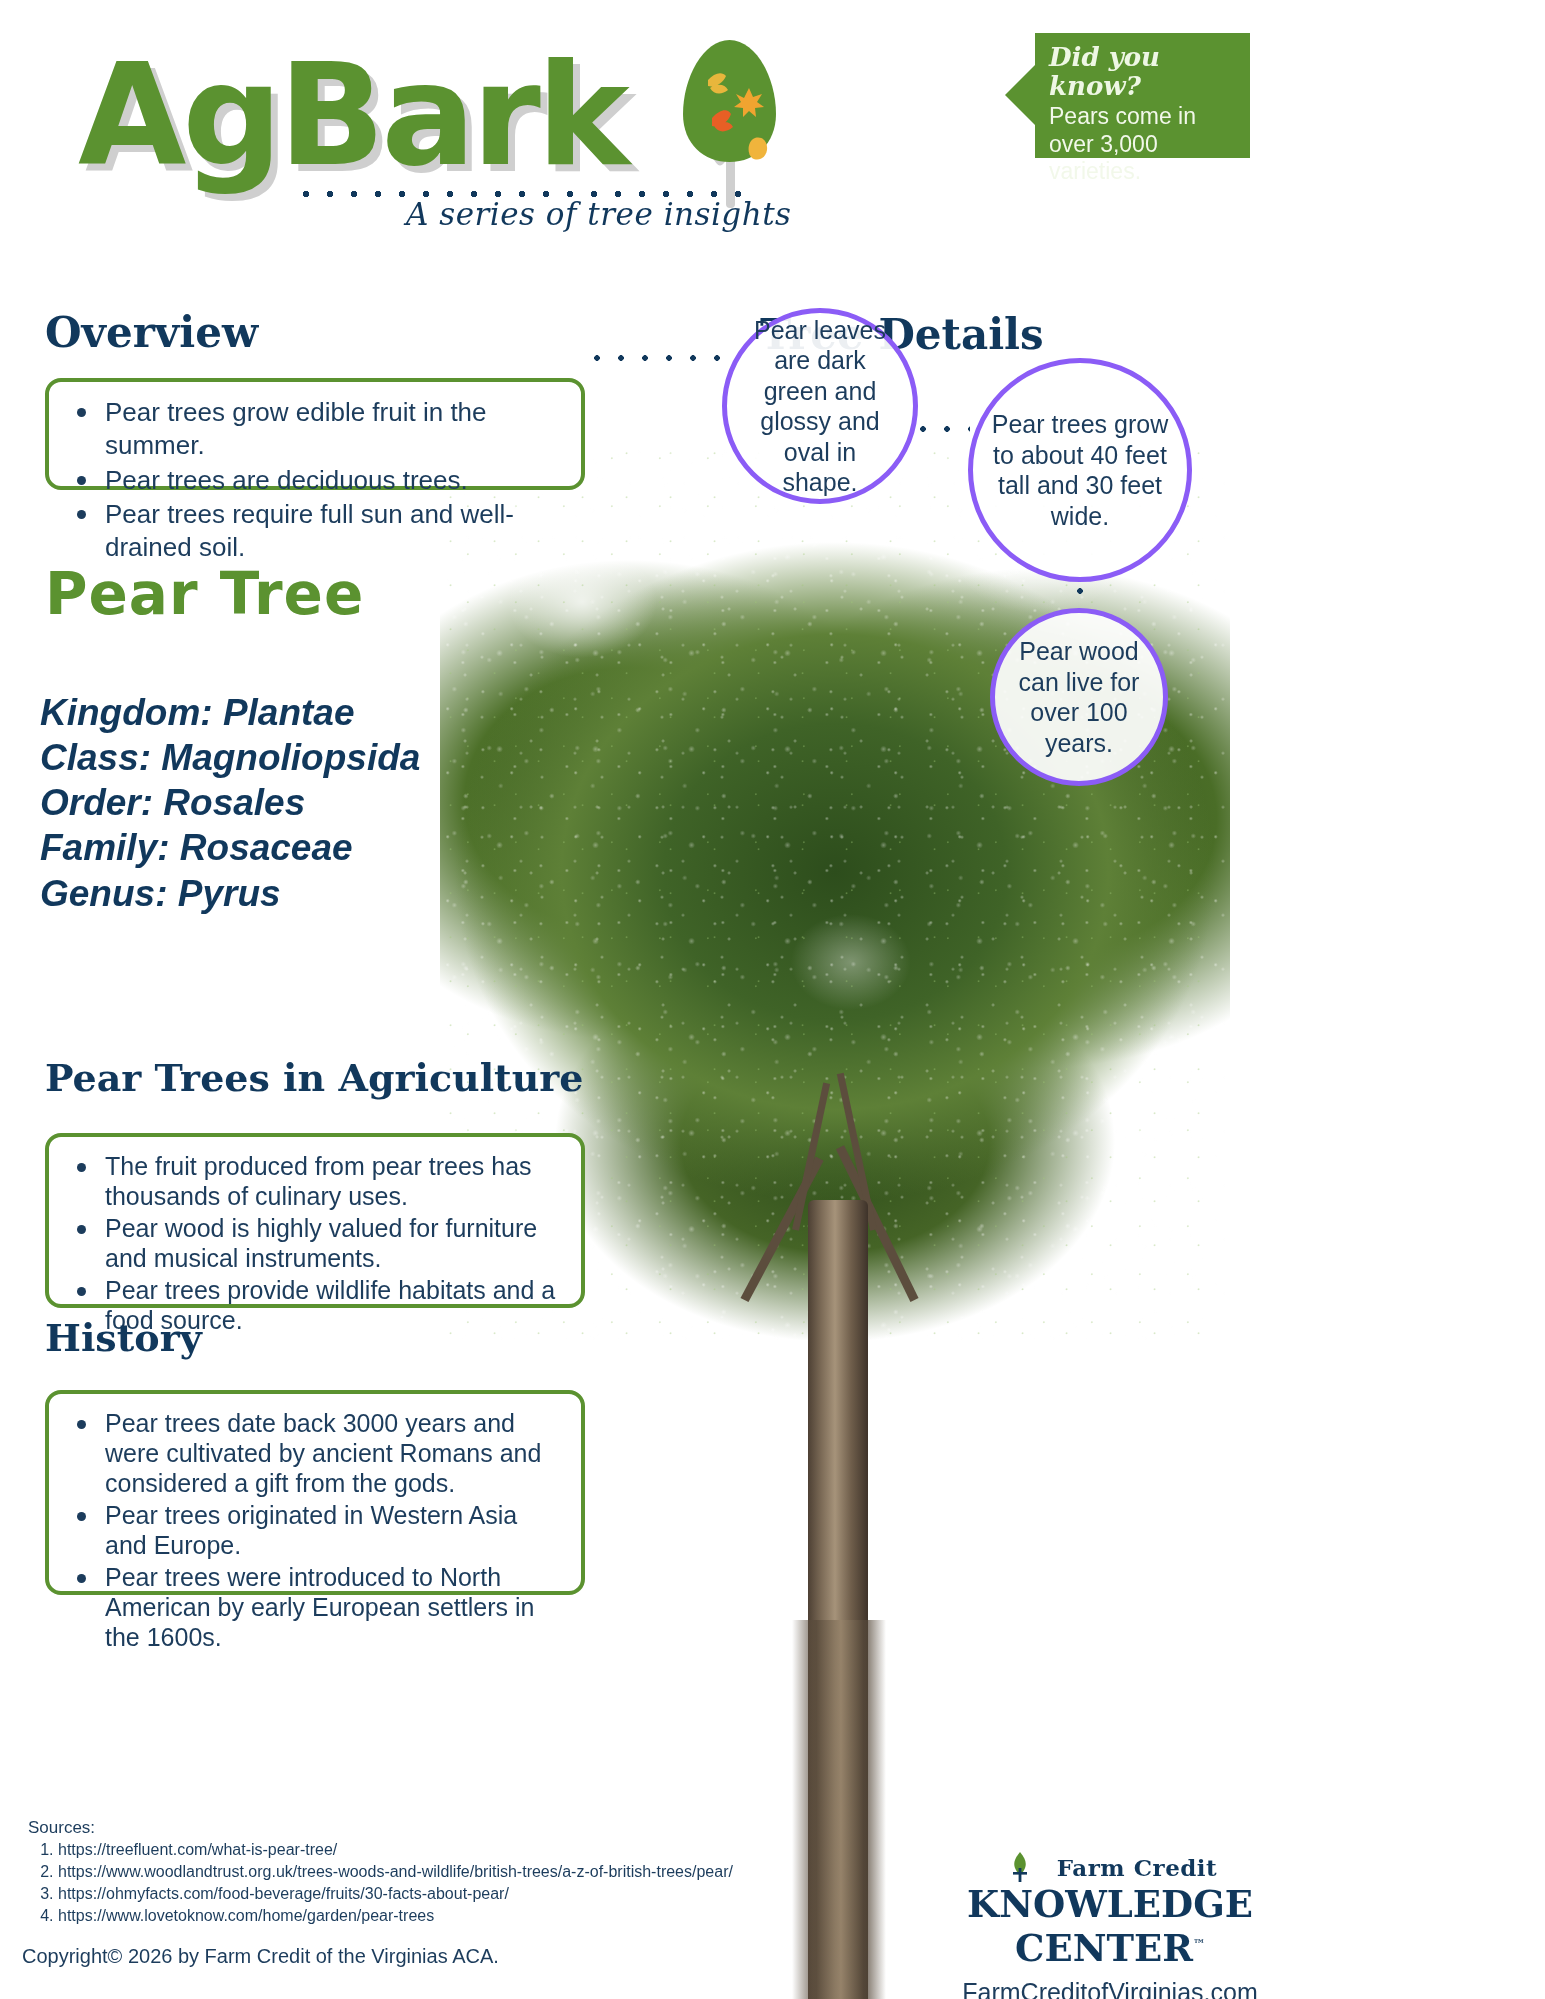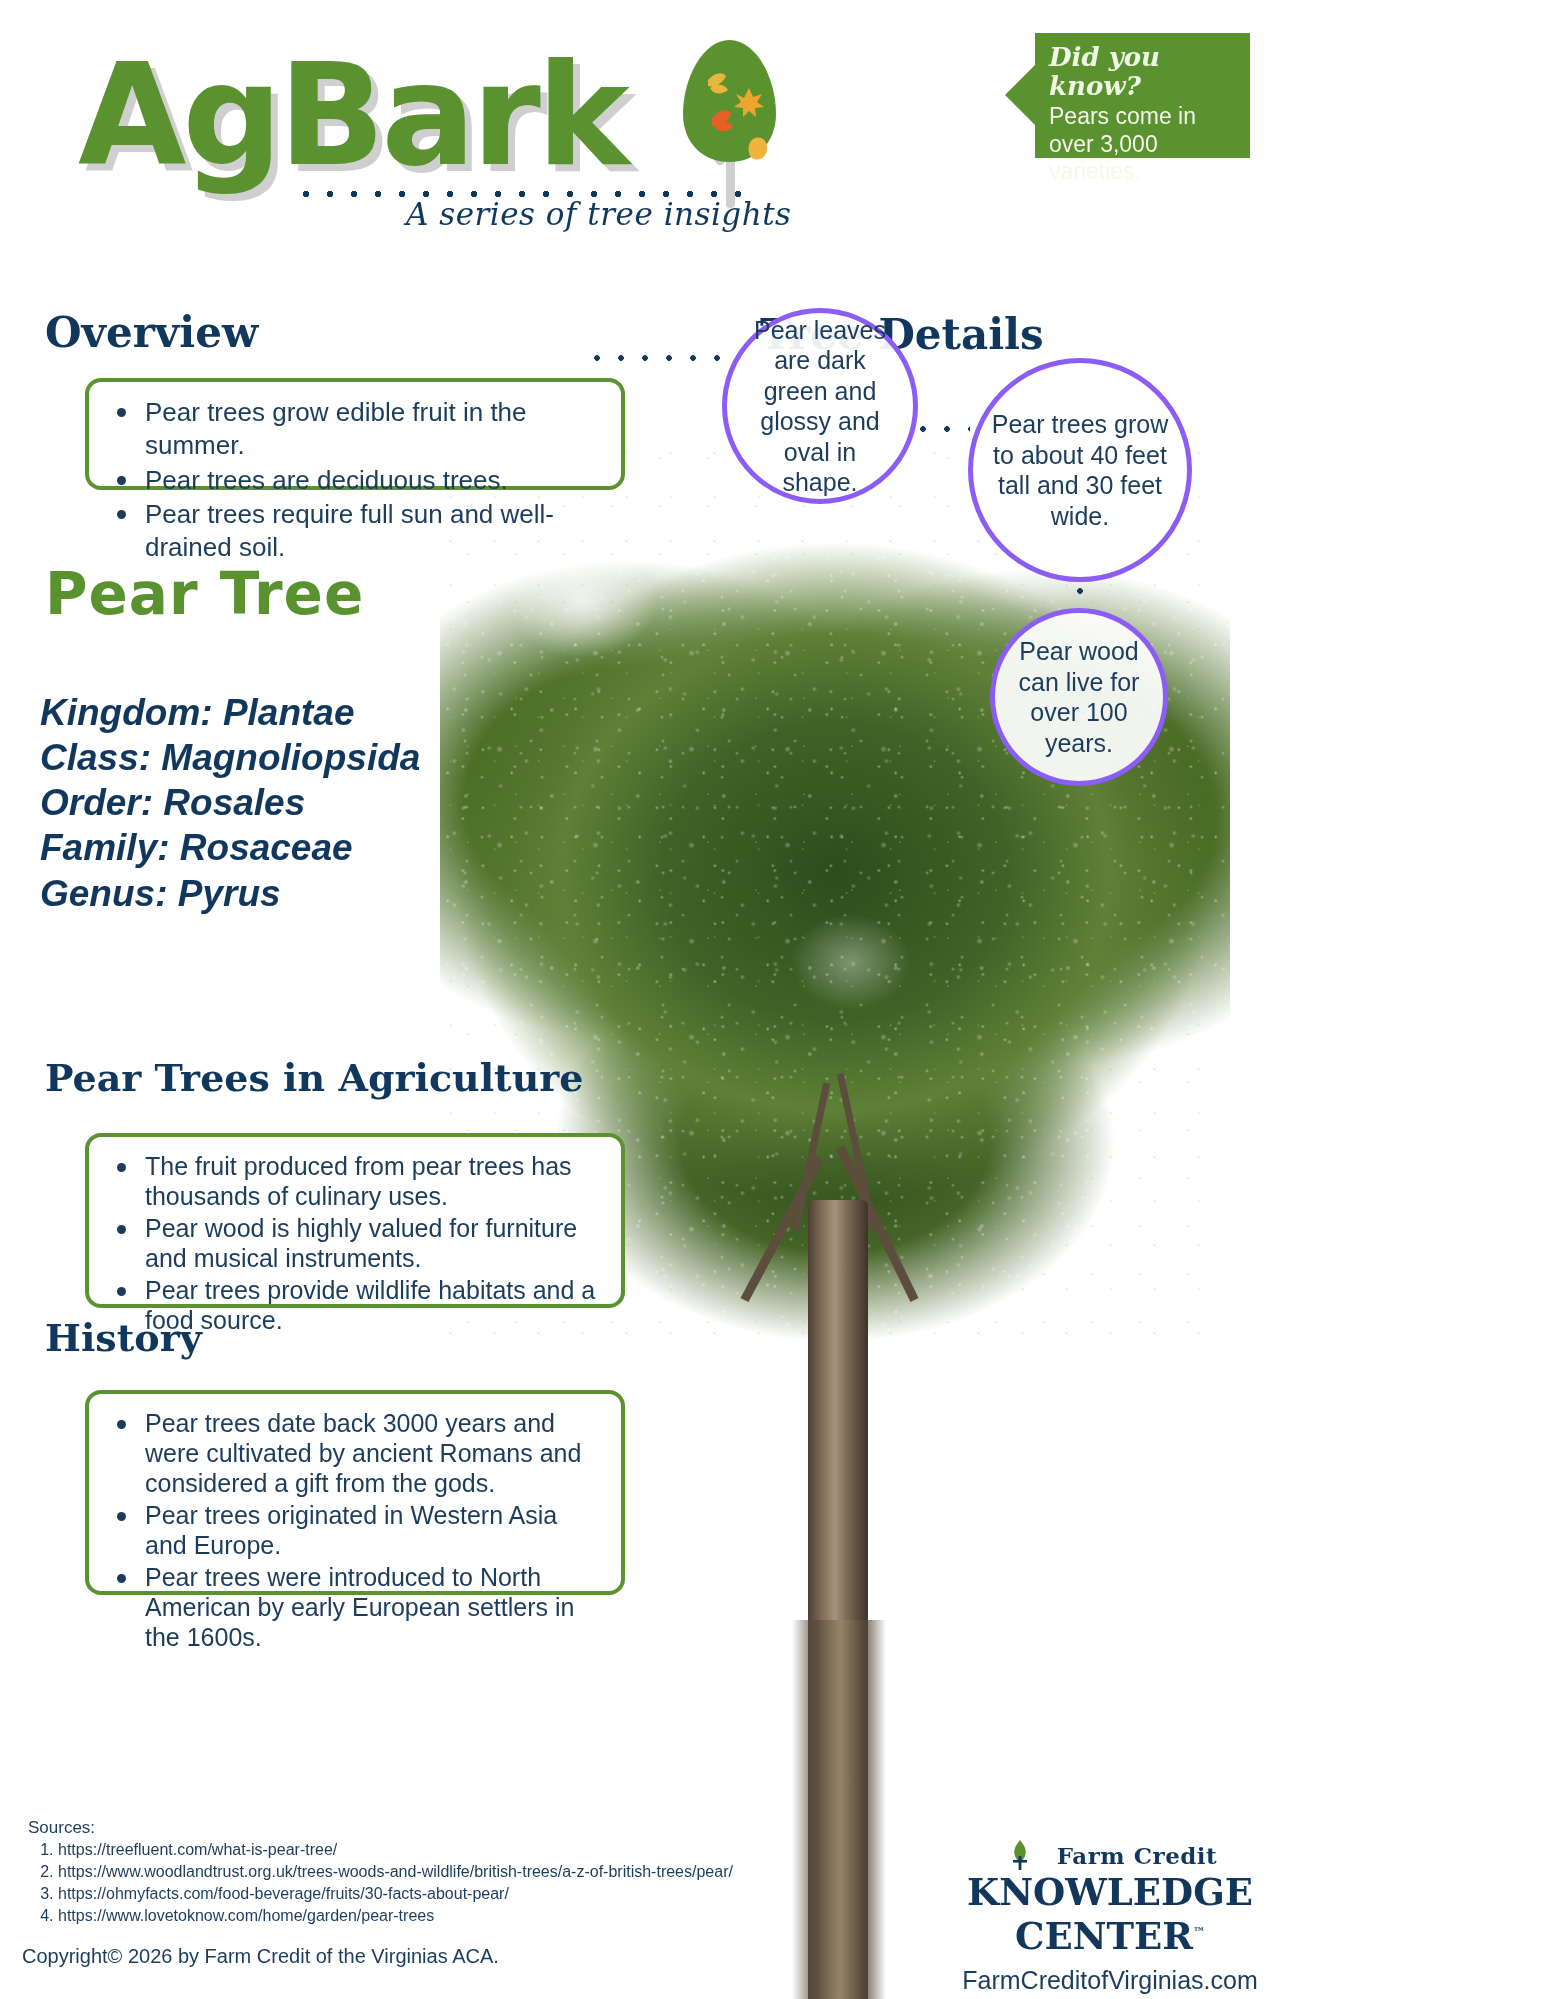--- a/index.html
+++ b/index.html
@@ -200,21 +200,20 @@
 
   
   .bullet-box {
     position: absolute;
     border: 4px solid #5b9230;
     border-radius: 16px;
     background: #ffffff;
     box-sizing: border-box;
     z-index: 6;
     padding: 14px 18px 14px 10px;
-    margin-left: 40px;
   }
   #box-overview { left: 45px; top: 378px; width: 540px; height: 112px; }
   #box-agri     { left: 45px; top: 1133px; width: 540px; height: 175px; }
   #box-history  { left: 45px; top: 1390px; width: 540px; height: 205px; }
 
   .bullet-box ul {
     list-style: none;
     margin: 0;
     padding: 0;
   }
@@ -344,20 +343,21 @@
     top: 1838px;
     width: 420px;
     z-index: 9;
     text-align: center;
   }
   .fc-top {
     display: flex;
     align-items: center;
     justify-content: center;
     gap: 20px;
+    margin-top: 12px;
   }
   .fc-farm {
     font-family: "DejaVu Serif", serif;
     font-weight: bold;
     font-size: 23px;
     color: #11385c;
     letter-spacing: 0.5px;
   }
   .fc-kc {
     font-family: "DejaVu Serif", serif;

